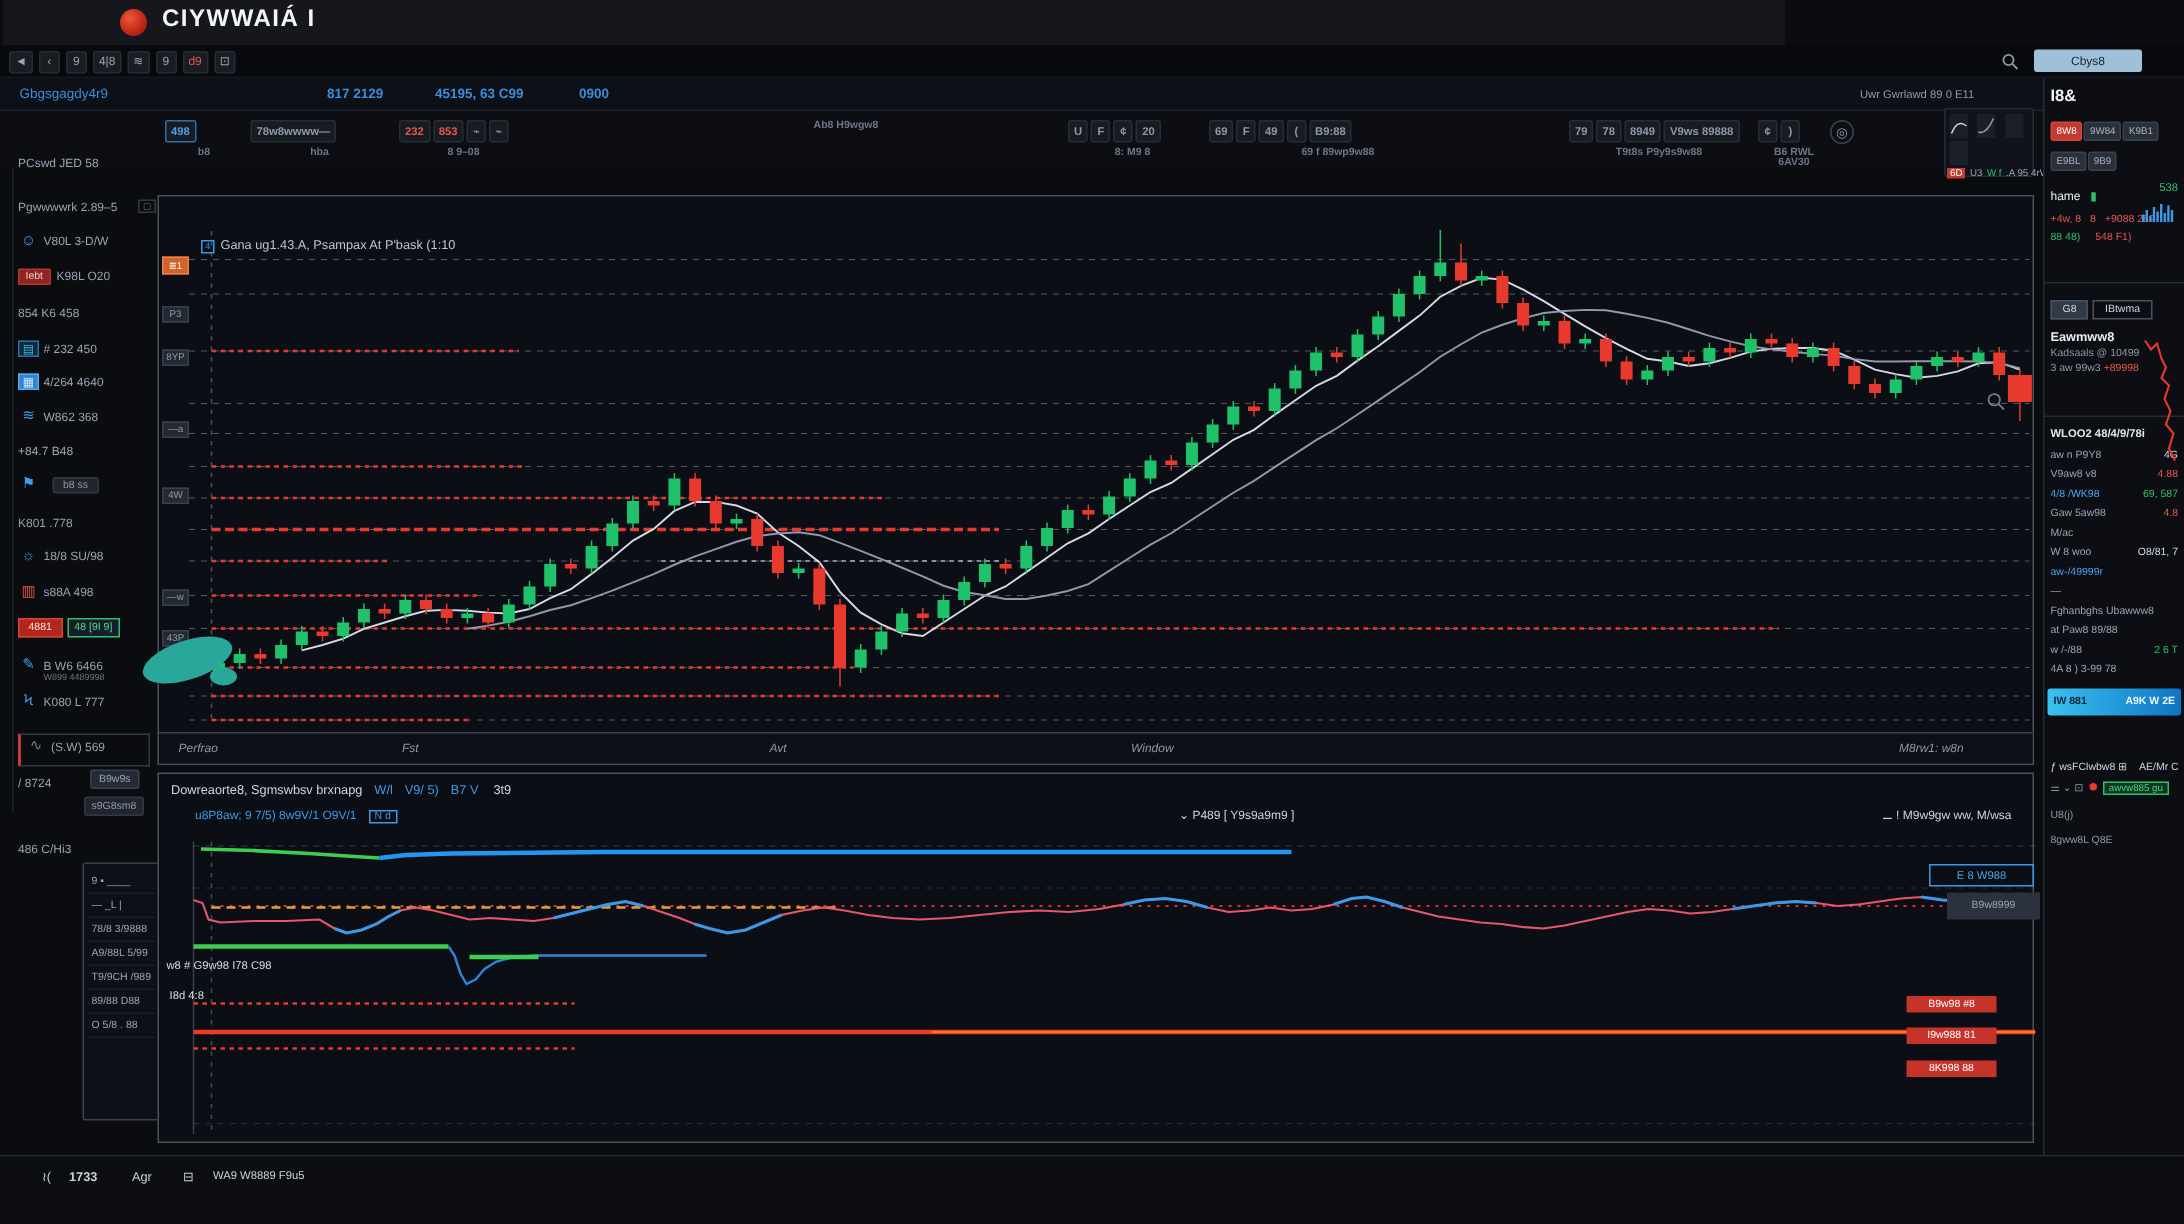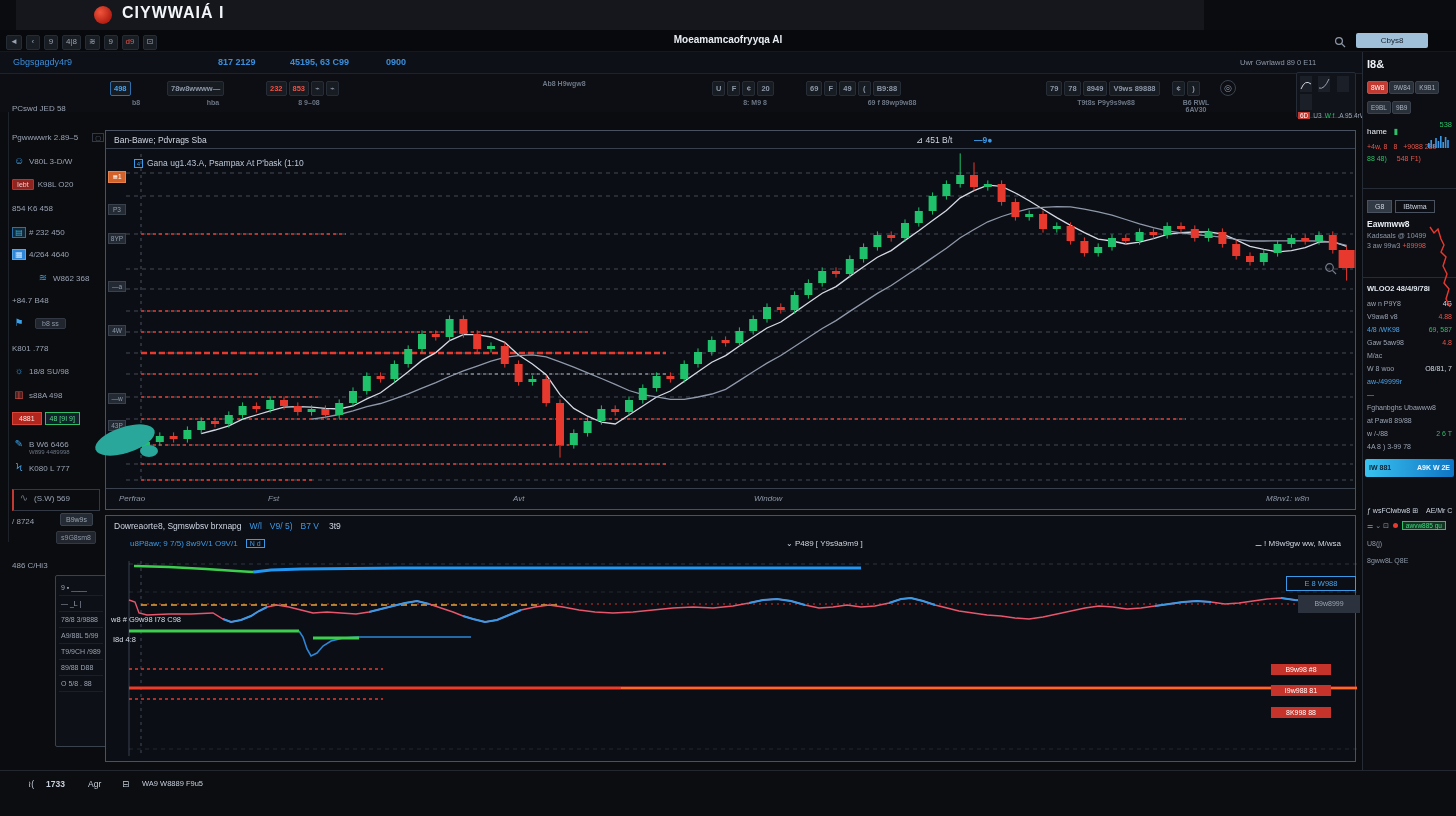--- a/index.html
+++ b/index.html
@@ -2,21 +2,21 @@
 <html><head>
 <meta charset="utf-8">
 <style>
   * { margin:0; padding:0; box-sizing:border-box; }
   html,body { width:1456px; height:816px; overflow:hidden; background:#0a0c10;
     font-family:"Liberation Sans","DejaVu Sans",sans-serif; color:#c8d0dc; }
   .abs { position:absolute; }
   .opt:empty { display:none; }
 
   
-  .titlebar { position:absolute; left:16px; top:0; width:1188px; height:30px; background:#15171d; }
+  .titlebar { position:absolute; left:2px; top:0; width:1188px; height:30px; background:#15171d; }
   .logo-dot { position:absolute; left:78px; top:6px; width:18px; height:18px; border-radius:50%;
     background:radial-gradient(circle at 35% 35%, #f1543c, #b31f12 70%); }
   .logo-text { position:absolute; left:106px; top:4px; font-size:16px; font-weight:bold; color:#f2f5f9; letter-spacing:1px; }
 
   
   .navrow { position:absolute; left:0; top:30px; width:1456px; height:22px; background:#08090c; border-bottom:1px solid #15181e; }
   .nav-btn { display:inline-block; min-width:14px; height:15px; margin:3px 2px 0 2px; padding:1px 3px;
     background:#181c23; border:1px solid #262c35; border-radius:2px; color:#9aa3b2; font-size:8px; text-align:center; }
   .nav-center { position:absolute; left:0; right:0; top:4px; text-align:center; font-size:10px; font-weight:bold; color:#e8edf4; }
   .nav-pill { position:absolute; right:28px; top:3px; width:72px; height:15px; background:#9fc0d8; color:#18222e;
@@ -90,21 +90,21 @@
   .ind-panel { position:absolute; left:105px; top:515px; width:1251px; height:247px; background:#0b0e14; border:1px solid #4a5261; }
   .ind-head { position:absolute; left:8px; top:5px; font-size:8.5px; color:#cfd6e2; }
   .ind-link { color:#3b9ae8; margin-left:8px; }
   .ind-extra { color:#cfd6e2; margin-left:10px; }
   .ind-sub { position:absolute; left:24px; top:23px; font-size:8px; color:#3b9ae8; }
   .ind-sub-badge { display:inline-block; border:1px solid #3b9ae8; color:#3b9ae8; font-size:7px; padding:0 3px; margin-left:8px; }
   .ind-center { position:absolute; left:680px; top:23px; font-size:8px; color:#cfd6e2; }
   .ind-right { position:absolute; right:14px; top:23px; font-size:8px; color:#cfd6e2; }
   .ind-box1 { position:absolute; left:1180px; top:60px; width:70px; height:15px; border:1px solid #3b9ae8; color:#4aa3e8; font-size:7.5px; text-align:center; line-height:14px; z-index:5; }
   .ind-box2 { position:absolute; left:1192px; top:79px; width:62px; height:18px; background:#2b323d; color:#9aa3b2; font-size:7px; text-align:center; line-height:18px; z-index:5; }
-  .ind-lbl { position:absolute; font-size:7.5px; color:#d7dde8; z-index:5; }
+  .ind-lbl { position:absolute; font-size:7.5px; color:#d7dde8; z-index:5;margin-top:24px; }
   .ind-red-badge { position:absolute; left:1165px; width:60px; background:#c5332b; color:#fff; font-size:7px; text-align:center; padding:2px 0; z-index:5; }
 
   
   .right-panel { position:absolute; left:1362px; top:52px; width:94px; height:718px; background:#0c0e13; border-left:1px solid #262c36; padding:6px 4px; }
   .rp-title { font-size:11px; font-weight:bold; color:#eef2f7; margin-bottom:6px; }
   .rtab { display:inline-block; background:#2a303a; color:#aab3c0; font-size:6.5px; padding:2px 3px; margin:0 1px 2px 0; border:1px solid #39414d; border-radius:2px; }
   .rtab.red { background:#c23b32; color:#fff; border-color:#d4453a; }
   .rp-quotes { position:relative; margin-top:4px; height:62px; }
   .rq-head { font-size:8px; font-weight:normal; color:#e8edf4; }
   .rq-val-top { position:absolute; right:0; top:0; color:#2fbf68; font-size:7.5px; }
@@ -144,21 +144,20 @@
 
 <div class="titlebar">
   <div class="logo-dot"></div>
   <div class="logo-text">CIYWWAIÁ I</div>
 </div>
 
 <div class="navrow">
   <span style="margin-left:4px">
     
   <span class="nav-btn">◄</span><span class="nav-btn">‹</span><span class="nav-btn">9</span><span class="nav-btn">4|8</span><span class="nav-btn">≋</span><span class="nav-btn">9</span><span class="nav-btn" style="color: rgb(232, 85, 74);">d9</span><span class="nav-btn">⊡</span></span>
-  <div class="nav-center">Moeamamcaofryyqa  Al</div>
   <span class="nav-search abs">
     <svg width="12" height="12" viewBox="0 0 12 12">
         <circle cx="5" cy="5" r="3.4" fill="none" stroke="#8e98a8" stroke-width="1.2"></circle>
         <line x1="7.6" y1="7.6" x2="11" y2="11" stroke="#8e98a8" stroke-width="1.2"></line>
       </svg>
   </span>
   <span class="nav-pill">Cbys8</span>
 </div>
 
 <div class="quoterow">
@@ -244,21 +243,21 @@
         
       </div><div class="sb-item" style="top: 92px;">
         <span class="sb-label opt">854 K6 458</span>
         
       </div><div class="sb-item" style="top: 115px;">
         <span class="sb-icon opt ic-bluebox">▤</span><span class="sb-label opt"># 232 450</span>
         
       </div><div class="sb-item" style="top: 137px;">
         <span class="sb-icon opt ic-bluepanel">▦</span><span class="sb-label opt">4/264 4640</span>
         
-      </div><div class="sb-item" style="top: 160px; margin-left: 24px;">
+      </div><div class="sb-item" style="top: 160px;">
         <span class="sb-icon opt ic-blue">≋</span><span class="sb-label opt">W862 368</span>
         
       </div><div class="sb-item" style="top: 184px;">
         <span class="sb-label opt">+84.7 B48</span>
         
       </div><div class="sb-item" style="top: 205px;">
         <span class="sb-icon opt ic-blue">⚑</span><span class="sb-pill opt">b8 ss</span>
         
       </div><div class="sb-item" style="top: 232px;">
         <span class="sb-label opt">K801 .778</span>
@@ -289,25 +288,20 @@
         
       </div></span>
   <div class="sb-panel">
     <span>
       
     <div class="sbp-row">9 ▪ ____</div><div class="sbp-row">— _L |</div><div class="sbp-row">78/8 3/9888</div><div class="sbp-row">A9/88L 5/99</div><div class="sbp-row">T9/9CH /989</div><div class="sbp-row">89/88 D88</div><div class="sbp-row">O 5/8 . 88</div></span>
   </div>
 </div>
 
 <div class="chart-panel">
-  <div class="ch-header">
-    <span class="ch-title">Ban-Bawe; Pdvrags Sba</span>
-    <span class="ch-vol">⊿ 451 B/t</span>
-    <span class="ch-chg">—9●</span>
-  </div>
   <div class="ch-annot">
     <span class="ch-annot-ic">4</span><span>Gana ug1.43.A, Psampax At P'bask (1:10</span>
   </div>
   <span>
     
   <span class="ch-badge orange" style="top: 40px;">≣1</span><span class="ch-badge" style="top: 73px;">P3</span><span class="ch-badge" style="top: 102px;">8YP</span><span class="ch-badge" style="top: 150px;">—a</span><span class="ch-badge" style="top: 194px;">4W</span><span class="ch-badge" style="top: 262px;">—w</span><span class="ch-badge" style="top: 289px;">43P</span></span>
   <div class="plot-wrap" id="main-plot">
       <svg width="1251" height="340" style="display:block">
         <line x1="20" y1="24" x2="1247" y2="24" stroke="#8f98a8" stroke-width="0.8" stroke-dasharray="4 4" opacity="0.55"></line>
         <line x1="20" y1="47" x2="1247" y2="47" stroke="#8f98a8" stroke-width="0.8" stroke-dasharray="4 4" opacity="0.55"></line>

